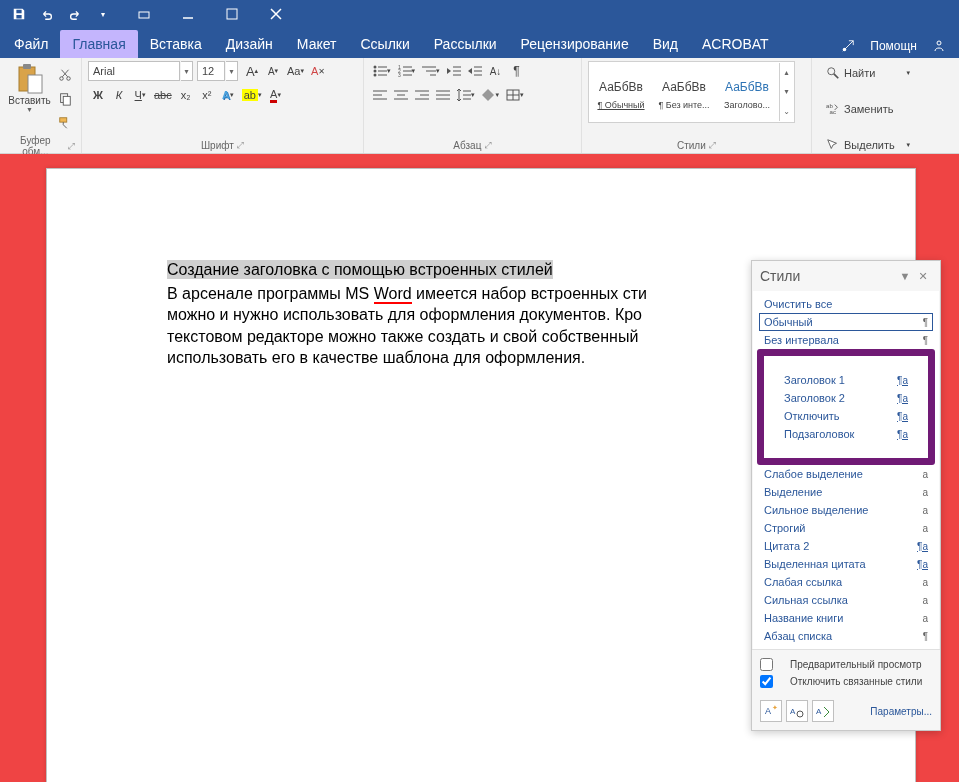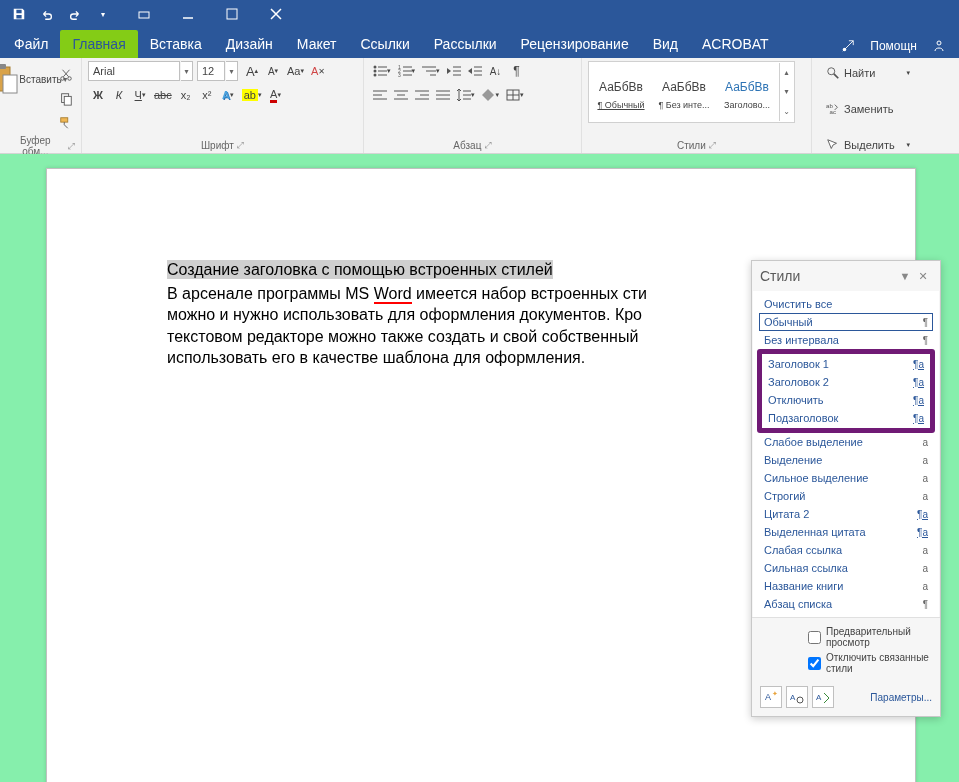--- a/index.html
+++ b/index.html
@@ -7,67 +7,67 @@
 
 .titlebar { background: #2b579a; color: #fff; height: 28px; display: flex; align-items: center; font-size: 12px; }
 .qat { display: flex; align-items: center; gap: 2px; padding: 0 6px; }
 .qat-btn { width: 26px; height: 24px; display: flex; align-items: center; justify-content: center; color: #fff; cursor: pointer; }
 .title-text { flex: 1; text-align: center; font-size: 12px; color: #fff; }
 .win-controls { display: flex; }
 .win-btn { width: 44px; height: 28px; display: flex; align-items: center; justify-content: center; cursor: pointer; color:#fff;}
 
 .tabs { background: #2b579a; height: 30px; display: flex; align-items: flex-end; padding-left: 2px; }
 .tab { padding: 6px 12px; font-size: 14px; color: #fff; cursor: pointer; }
-.tab.active { background: #84cc16; color: #2b579a; border-radius:2px 2px 0 0;}
+.tab.active { background: #c4b5fd; color: #2b579a; border-radius:2px 2px 0 0;}
 .tabs-right { margin-left: auto; display: flex; align-items: center; padding-right:8px;}
 .help-icon { width:24px; height:24px; display:flex; align-items:center; justify-content:center; color:#fff;}
 
 .ribbon { background: #f3f3f3; border-bottom: 1px solid #d4d4d4; height: 96px; display: flex; font-size: 11px; color:#444; }
 .rgroup { border-right: 1px solid #e1e1e1; padding: 3px 6px 2px 6px; display: flex; flex-direction: column; position:relative;}
 .rgroup-body { flex: 1; display: flex; align-items:flex-start; gap:2px;}
 .rgroup-label { text-align: center; font-size: 10px; color: #666; padding-top:2px; display:flex; justify-content:center; gap:3px; align-items:center;}
 .launcher { font-size:9px; color:#888; cursor:pointer;}
 
-.big-btn { display:flex; flex-direction:row; align-items:center; justify-content:center; width:48px; padding:2px; cursor:pointer;}
+.big-btn { display:flex; flex-direction:column; align-items:center; justify-content:center; width:48px; padding:2px; cursor:pointer;}
 .big-icon { width:32px; height:32px; display:flex; align-items:center; justify-content:center;}
 
 .col { display:flex; flex-direction:column; gap:2px;}
 .row { display:flex; gap:1px; align-items:center;}
 .rbtn { min-width:20px; height:20px; padding:2px 3px; display:flex; align-items:center; justify-content:center; cursor:pointer; font-size:11px;}
 .combo { height:20px; border:1px solid #c0c0c0; background:#fff; display:flex; align-items:center; padding:0 4px; font-size:11px; cursor:text;}
 .dd { width:12px; height:20px; border:1px solid #c0c0c0; border-left:none; background:#fff; display:flex; align-items:center; justify-content:center; cursor:pointer; font-size:8px; color:#666;}
 
 .style-gal { display:flex; gap:1px; border:1px solid #d0d0d0; background:#fff; padding:1px; height:62px;}
 .style-item { width:62px; border:1px solid transparent; display:flex; flex-direction:column; align-items:center; justify-content:center; cursor:pointer; font-size:10px;}
 .style-prev { font-size:12px; padding:6px 0;}
 .gal-arrows { width:14px; display:flex; flex-direction:column; border-left:1px solid #d0d0d0;}
 .gal-arr {flex:1; display:flex; align-items:center; justify-content:center; font-size:8px; cursor:pointer; color:#666;}
 
 .edit-col { display:flex; flex-direction:column; gap:16px; padding:2px;}
 .edit-btn { display:flex; align-items:center; gap:4px; padding:3px 6px; font-size:11px; cursor:pointer;}
 
-.doc-area { background:#86efac; height:calc(782px - 28px - 30px - 96px); position:relative; overflow:hidden;}
+.doc-area { background:#ef4444; height:calc(782px - 28px - 30px - 96px); position:relative; overflow:hidden;}
 .page { background:#fff; border:1px solid #c0c0c0; position:absolute; left:46px; top:14px; width:870px; height:700px; box-shadow:0 0 4px rgba(0,0,0,0.15);}
 .page-content { padding:90px 120px 0 120px; font-family:Arial,sans-serif; font-size:16px; line-height:1.35; color:#000;}
 .hdr-line { background:#cfcfcf; display:inline; padding:1px 0;}
 .body-text { margin-top:2px;}
 .red-ul { border-bottom:2px solid red;}
 
 .styles-pane { position:absolute; right:18px; top:106px; width:190px; background:#f6f6f6; border:1px solid #c8c8c8; box-shadow:0 2px 8px rgba(0,0,0,0.2); font-size:11px;}
 .sp-head { display:flex; align-items:center; padding:6px 8px; color:#444;}
 .sp-head-title { flex:1; font-size:14px; color:#5a5a5a;}
 .sp-head-btn { width:18px; height:18px; display:flex; align-items:center; justify-content:center; cursor:pointer; color:#888;}
 .sp-list { padding:4px 6px; background:#fff; margin:0 1px;}
 .sp-item { display:flex; align-items:center; padding:2px 4px; cursor:pointer; font-size:11px; color:#2b579a; border:1px solid transparent;}
 .sp-item.sel { border:1px solid #2b579a;}
 .sp-item-label{flex:1;}
 .sp-sym { color:#666; font-size:10px;}
-.red-box { border:5px solid #701a75; border-radius:3px; padding:1px; margin:0 -2px;}
+.red-box { border:7px solid #701a75; border-radius:3px; padding:15px; margin:0 -2px;}
 .sp-foot { padding:6px 8px; border-top:1px solid #e0e0e0;}
-.sp-chk { display:flex; align-items:center; gap:5px; padding:2px 0; font-size:10px; color:#444;margin-left:48px;}
+.sp-chk { display:flex; align-items:center; gap:17px; padding:2px 0; font-size:10px; color:#444;}
 .sp-bottom { display:flex; align-items:center; gap:4px; padding:4px 8px 8px 8px;}
 .sp-ico { width:22px; height:22px; border:1px solid #c0c0c0; background:#fff; display:flex; align-items:center; justify-content:center; cursor:pointer; font-size:10px;}
 .sp-link { margin-left:auto; color:#2b579a; font-size:10px; cursor:pointer;}
 
 svg{display:block;}
 </style>
 </head>
 <body>
 
 <div class="titlebar">

